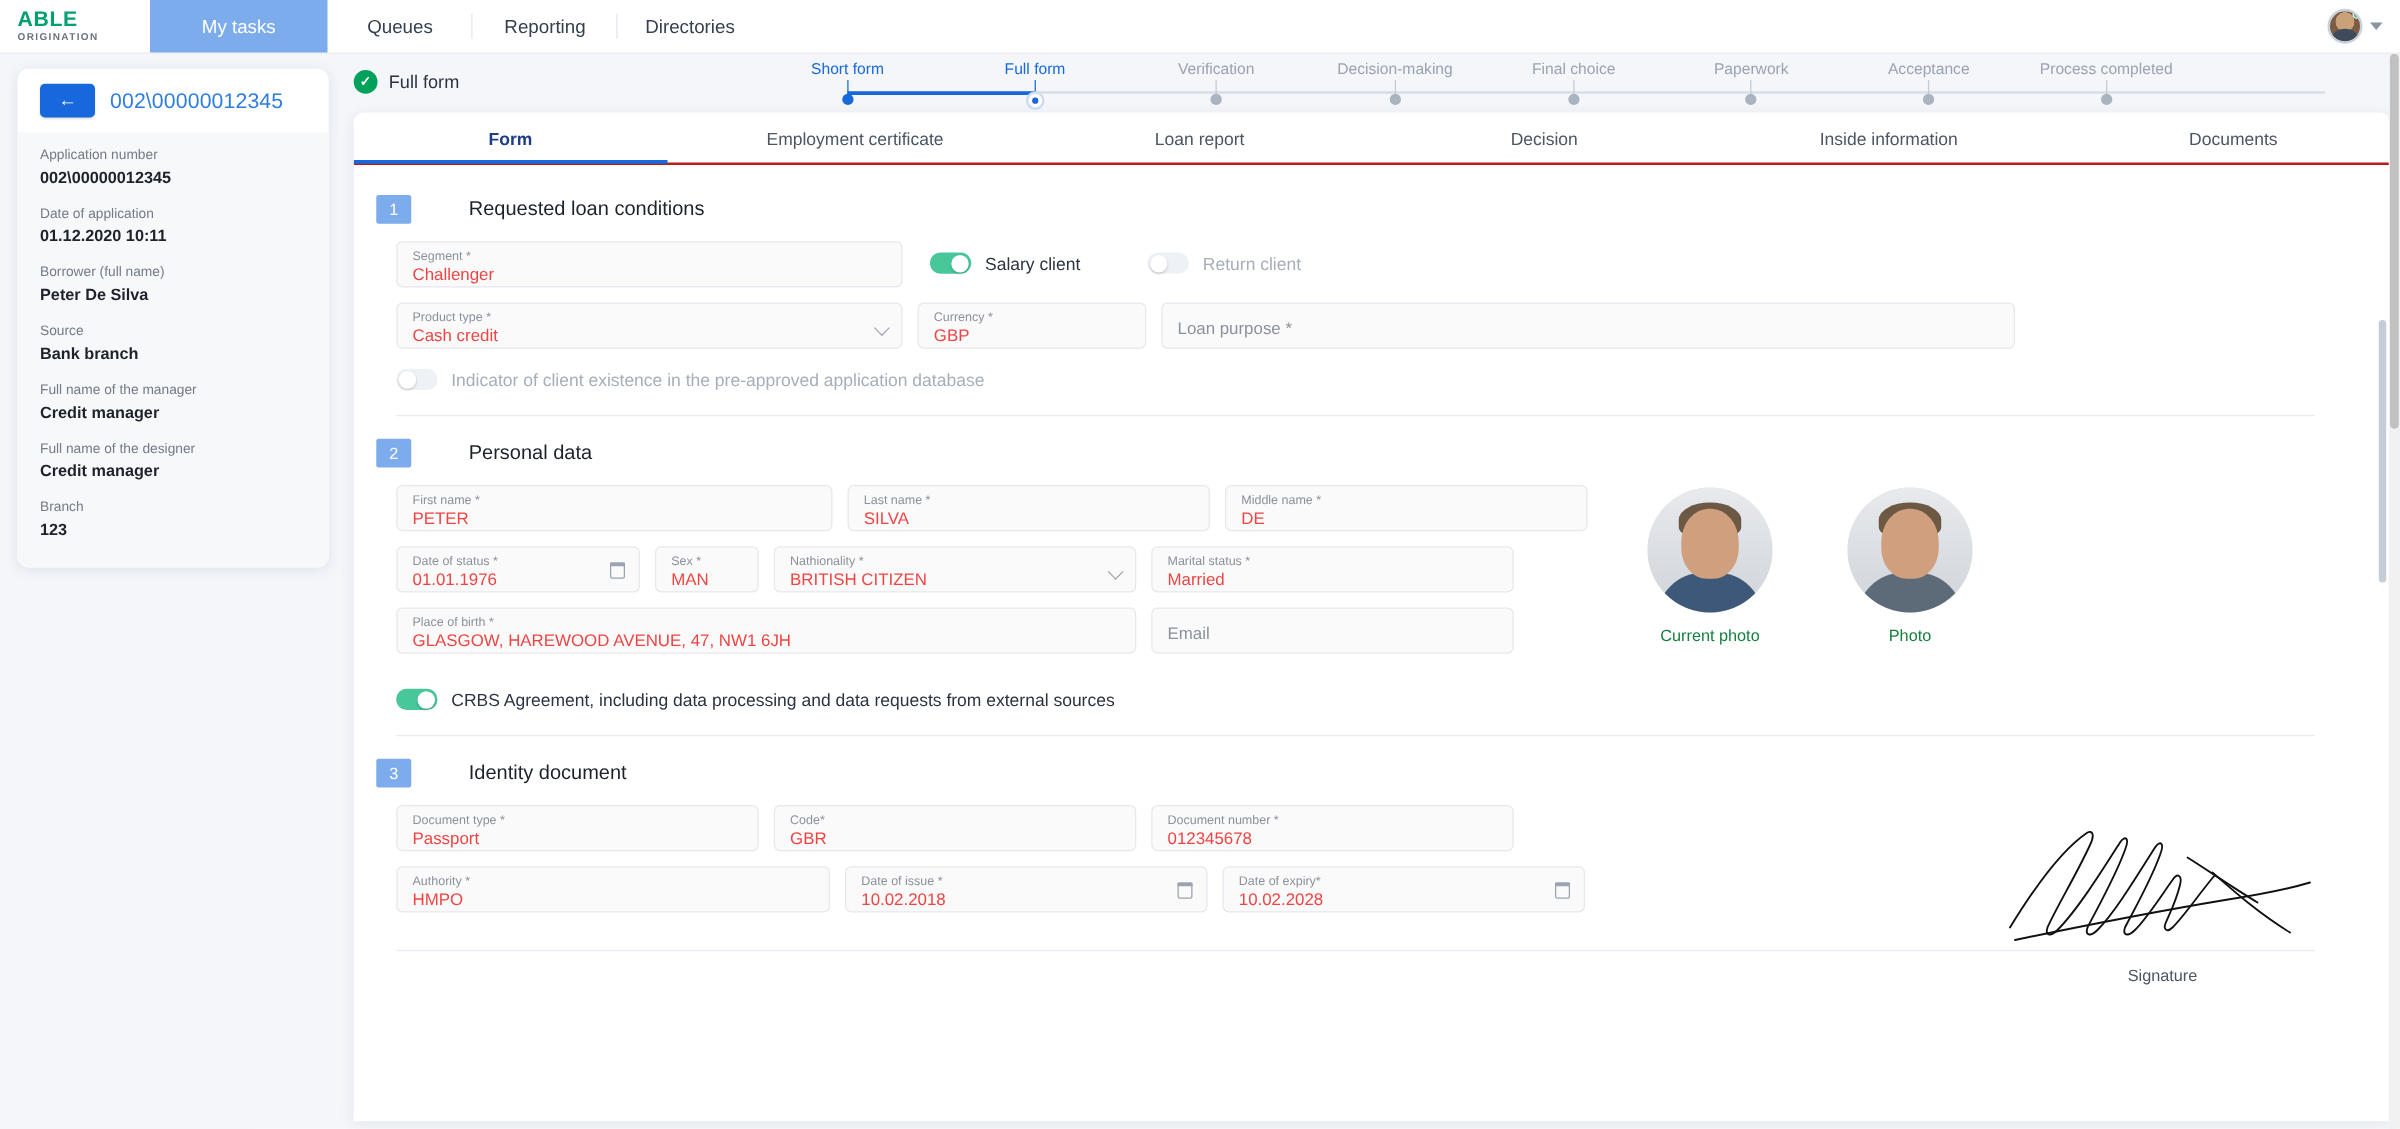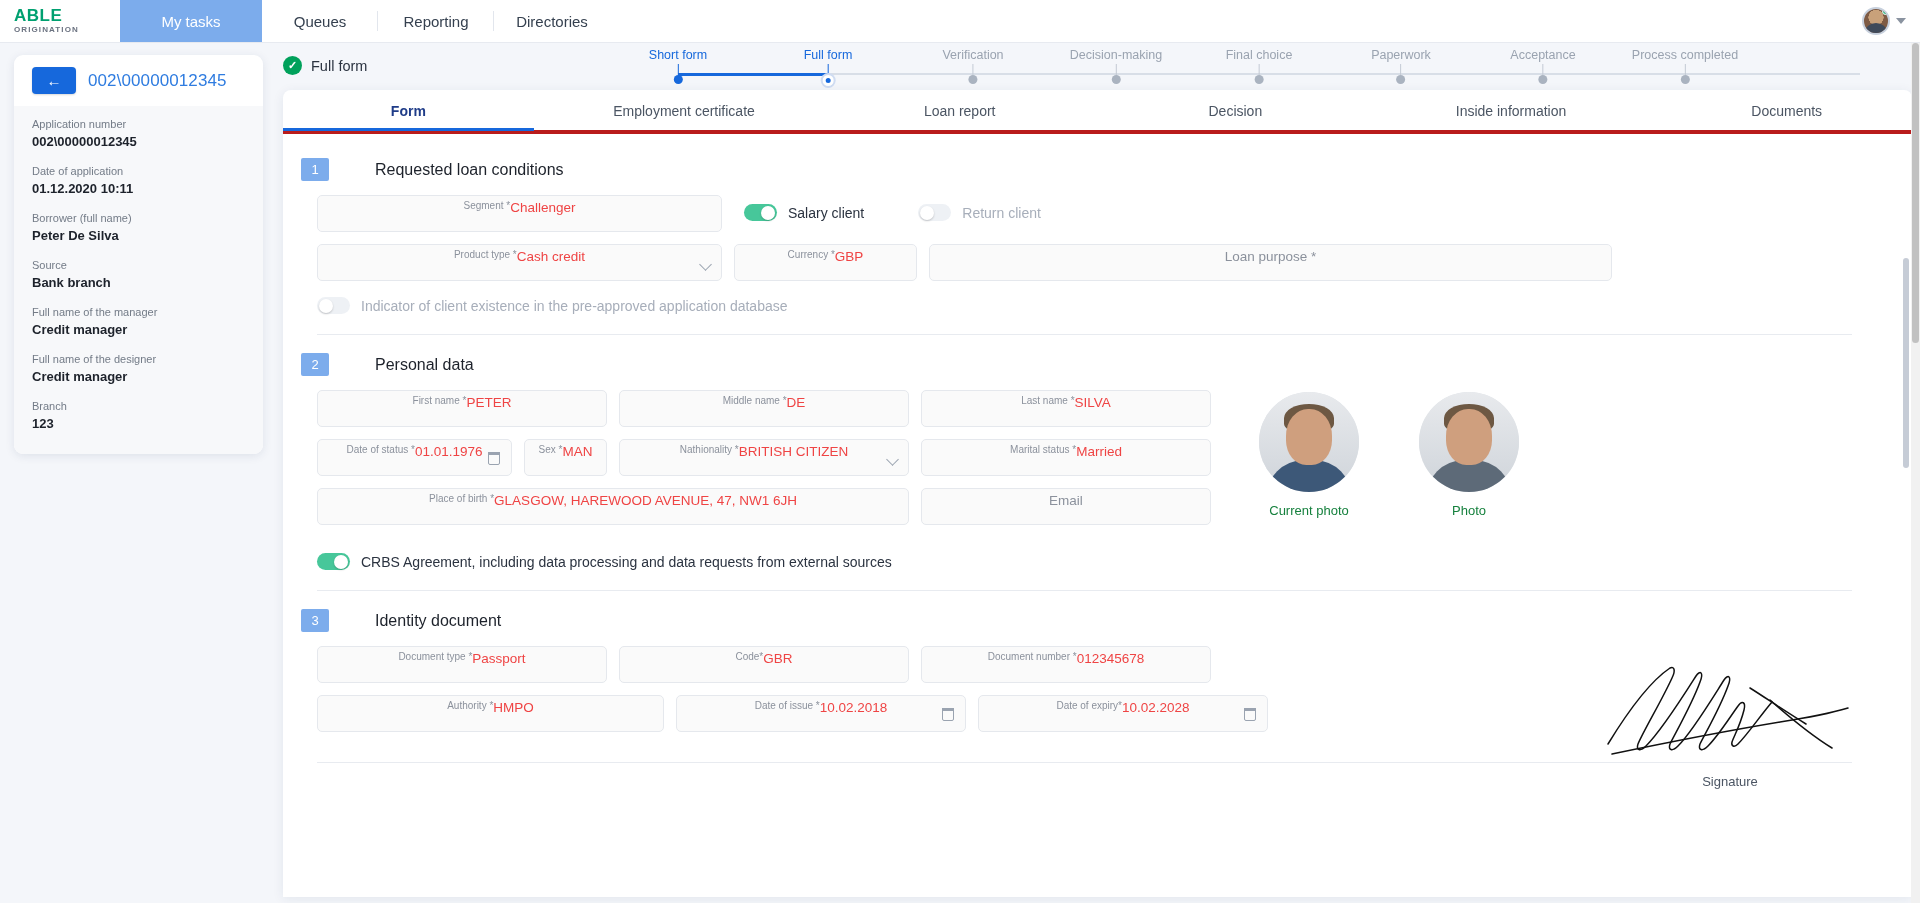--- a/index.html
+++ b/index.html
@@ -109,21 +109,21 @@
     width:11px; height:11px; background:#1668dc; border:3px solid #fff;
     box-shadow:0 0 0 2px #cfdcf2;
   }
 
   
   .card{
     background:#fff; border-radius:8px 8px 0 0; margin-left:8px;
     box-shadow:0 2px 12px rgba(30,50,90,.08);
     height:807px; overflow:hidden; position:relative;
   }
-  .tabs{ display:flex; border-bottom:4px solid #b91c1c;gap:25px; }
+  .tabs{ display:flex; border-bottom:2px solid #b91c1c;gap:25px; }
   .tab{
     flex:1; text-align:center; font-size:14px; color:#4b5563; padding:13px 0 11px;
     cursor:pointer; position:relative;
   }
   .tab.sel{ color:#1f3c88; font-weight:bold; }
   .tab.sel:after{
     content:""; position:absolute; left:0; right:0; bottom:-1px; height:3px; background:#1668dc;
   }
 
   .scroll-area{ padding:0 0 0 0; height:765px; position:relative; }
@@ -134,21 +134,21 @@
     width:28px; height:23px; background:#7cacec; color:#fff; font-size:13px;
     display:flex; align-items:center; justify-content:center; border-radius:2px;
   }
   .sec-title{ font-size:16px; color:#1d222b;margin-left:32px; }
 
   .row{ display:flex; gap:12px; margin-bottom:12px; align-items:flex-start; padding-left:16px;}
 
   .field{
     background:#fafafa; border:1px solid #e5e8ed; border-radius:5px;
     height:37px; padding:4px 12px 0 12px; position:relative; display:flex;
-    flex-direction:row; justify-content:center;
+    flex-direction:column; justify-content:center;
   }
   .field .lab{ font-size:10px; color:#8b919c; line-height:12px; }
   .field .val{ font-size:13.5px; color:#ef4444; line-height:16px; }
   .field.ph{ justify-content:center; }
   .field .place{ font-size:13.5px; color:#8b919c; }
   .field .chev{
     position:absolute; right:11px; top:15px; width:9px; height:9px;
     border-right:1.6px solid #9aa3b0; border-bottom:1.6px solid #9aa3b0;
     transform:rotate(45deg);
   }
@@ -410,31 +410,31 @@
           <div class="divider"></div>
 
           <div class="sec-head" style="margin-top:18px">
             <div class="sec-num">2</div>
             <div class="sec-title">Personal data</div>
           </div>
 
           <div style="display:flex">
             <div style="flex:0 0 auto">
               <div class="row">
-                <div class="field" style="width:290px">
+                <div class="field" style="width:349px">
                   <div class="lab">First name *</div>
                   <div class="val">PETER</div>
+                </div>
+                <div class="field" style="width:290px">
+                  <div class="lab">Last name *</div>
+                  <div class="val">SILVA</div>
                 </div>
                 <div class="field" style="width:290px">
                   <div class="lab">Middle name *</div>
                   <div class="val">DE</div>
-                </div>
-                <div class="field" style="width:290px">
-                  <div class="lab">Last name *</div>
-                  <div class="val">SILVA</div>
                 </div>
               </div>
 
               <div class="row">
                 <div class="field" style="width:195px">
                   <div class="lab">Date of status *</div>
                   <div class="val">01.01.1976</div>
                   <i class="cal"></i>
                 </div>
                 <div class="field" style="width:83px">

